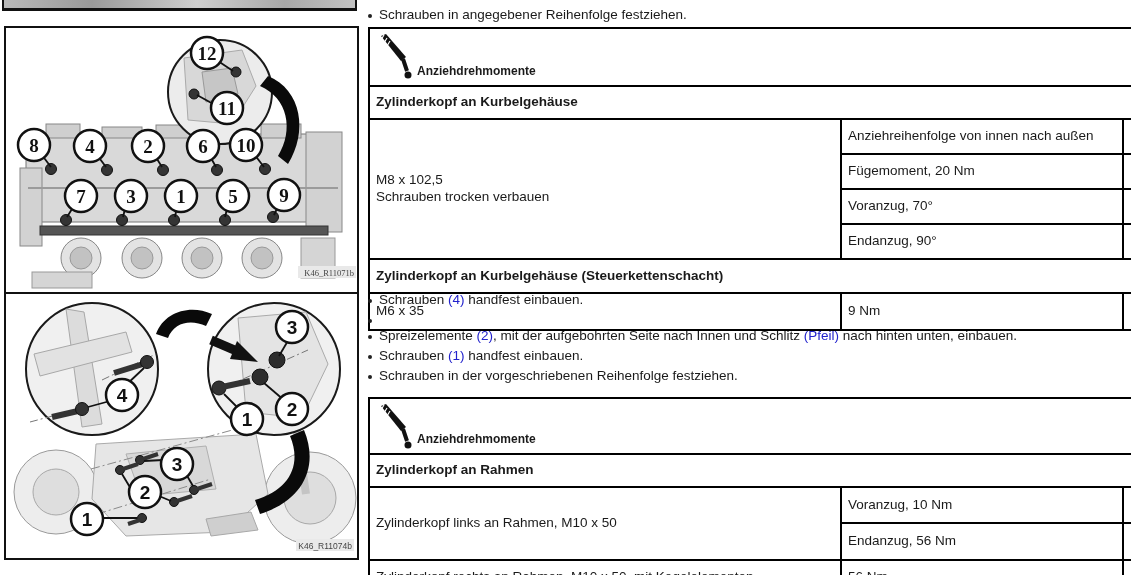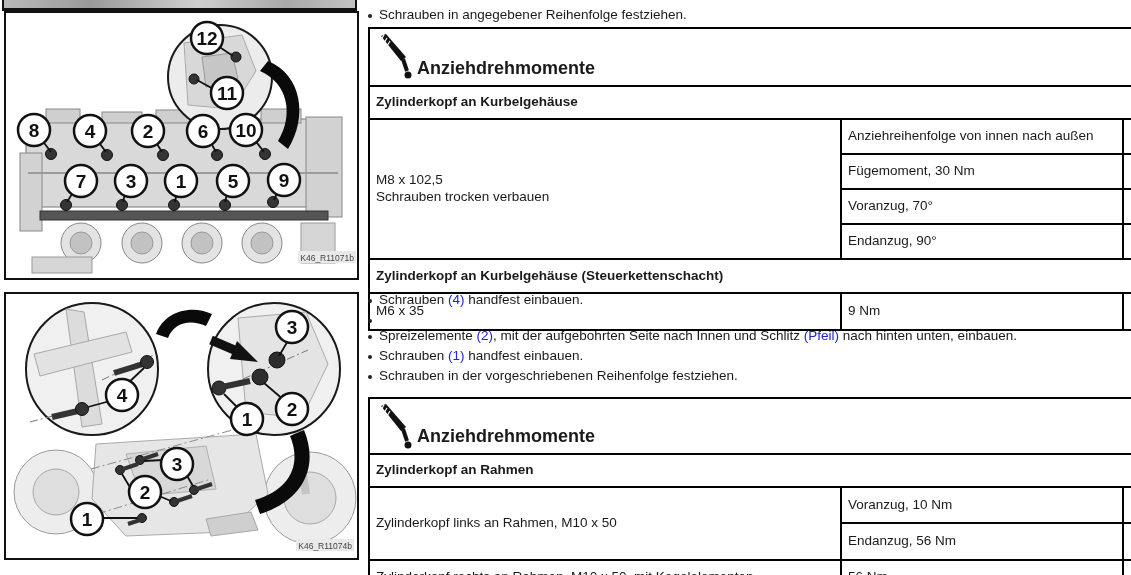--- a/index.html
+++ b/index.html
@@ -12,40 +12,40 @@
   
   .prev-edge{
     position:absolute;left:2px;top:0;width:351px;height:8px;
     border-left:2px solid #111;border-right:2px solid #111;border-bottom:3px solid #111;
     background:linear-gradient(90deg,#b9b9b9,#9a9a9a 25%,#cfcfcf 55%,#a8a8a8 80%,#c2c2c2);
   }
   .figure{
     position:absolute;left:4px;width:351px;background:#fff;
     border:2px solid #111;
   }
-  .fig1{top:11px;height:265px;}
+  .fig1{top:26px;height:265px;font-family:Liberation Serif, serif;}
   .fig2{top:292px;height:264px;}
   .figure svg{display:block;}
   
   .bullet{display:flex;gap:7px;align-items:flex-start;}
   .bullet .dot{flex:none;width:4px;height:4px;border-radius:50%;background:#222;margin-top:7px;}
   .bullet .txt{line-height:15px;}
   .lnk{color:#2222CC;cursor:pointer;}
   .intro{position:absolute;left:368px;top:7px;width:760px;}
   .bullets{position:absolute;left:368px;top:292px;width:760px;display:flex;flex-direction:column;gap:5px;}
   
   table.tq{border-collapse:collapse;table-layout:fixed;position:absolute;left:368px;background:#fff;width:904px;}
   .t1{top:27px;}
   .t2{top:397px;}
   table.tq td{border:2px solid #000;padding:2px 6px;line-height:1.25;vertical-align:middle;overflow:hidden;}
   td.hdr-cell{height:52px;position:relative;padding:0;}
   .t2 td.hdr-cell{height:50px;}
   .hdr-wrap{position:relative;width:100%;height:100%;}
   .hdr-wrap svg{position:absolute;left:3px;top:3px;}
-  .hdr-label{position:absolute;left:41px;bottom:4px;font-weight:bold;font-size:18px;}
+  .hdr-label{position:absolute;left:41px;bottom:4px;font-weight:bold;font-size:12px;}
   td.section{font-weight:bold;height:27px;}
   td.spec{vertical-align:top;padding-top:3px;}
   td.step{height:29px;}
   td.bold{font-weight:normal;}
   
 </style>
 </head>
 <body>
 
 <div class="prev-edge"></div>
@@ -305,21 +305,21 @@
   </tr>
   <tr>
     <td class="spec" rowspan="4">
       <div>M8 x 102,5</div>
       <div>Schrauben trocken verbauen</div>
     </td>
     <td class="step bold">Anziehreihenfolge von innen nach außen</td>
     <td></td>
   </tr>
   <tr>
-    <td class="step">Fügemoment, 30 Nm</td>
+    <td class="step">Fügemoment, 20 Nm</td>
     <td></td>
   </tr>
   <tr>
     <td class="step">Voranzug, 70°</td>
     <td></td>
   </tr>
   <tr>
     <td class="step">Endanzug, 90°</td>
     <td></td>
   </tr>

